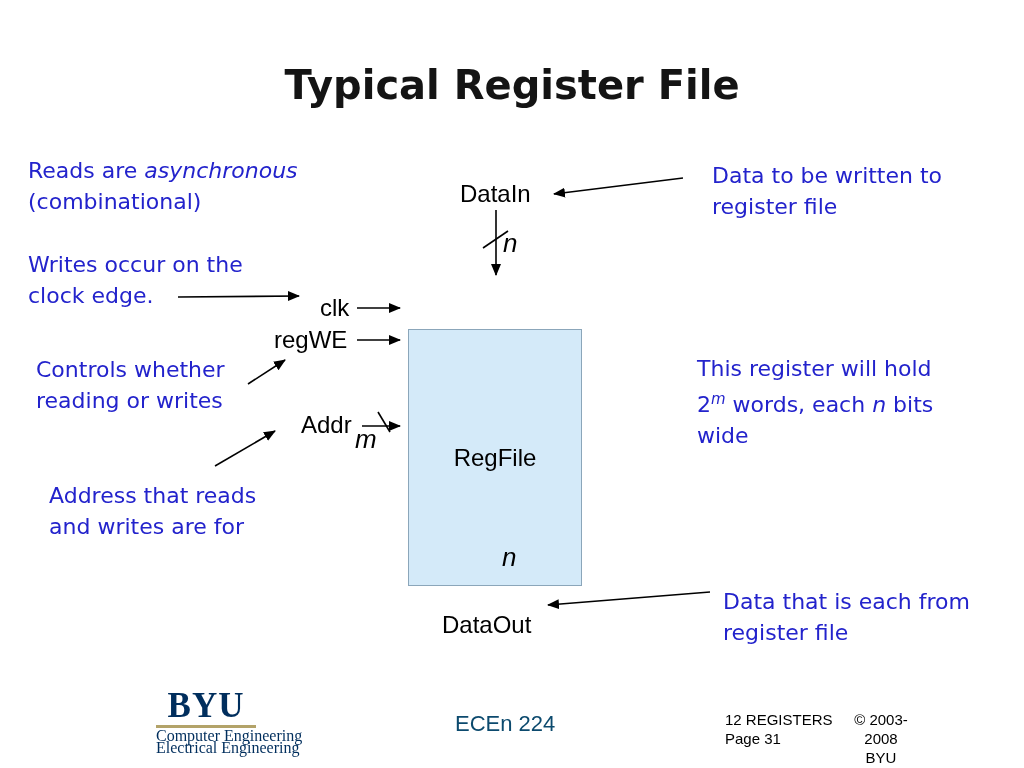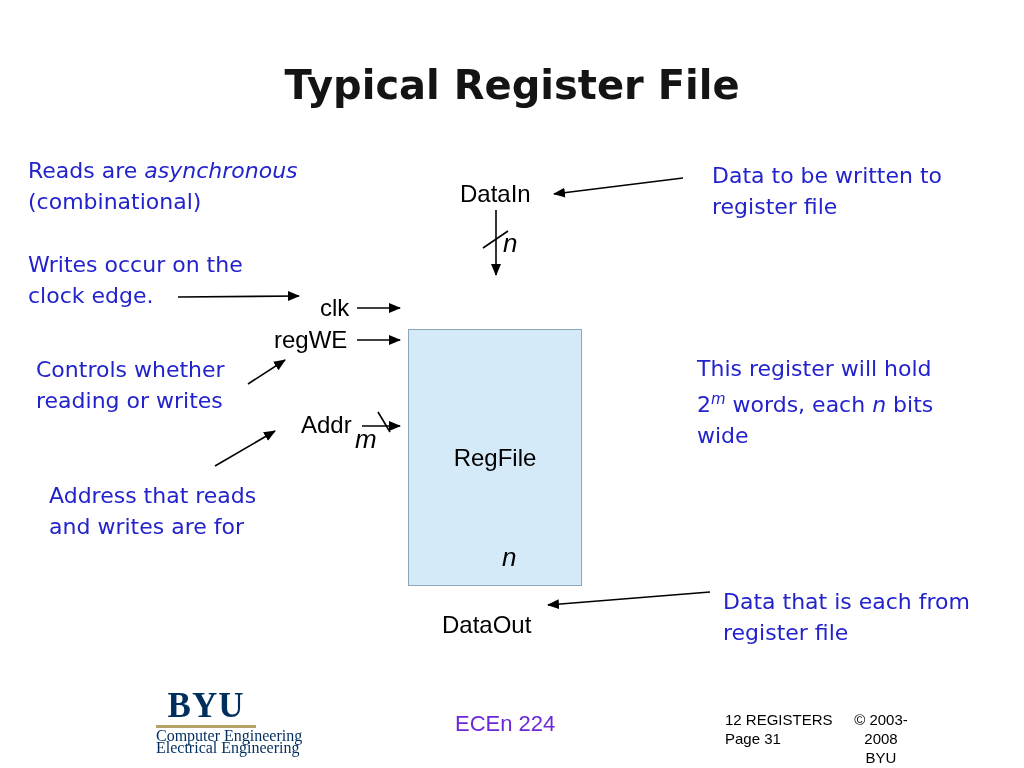--- a/index.html
+++ b/index.html
@@ -24,21 +24,21 @@
            background:var(--block-fill,#d4eaf9);
            border:1px solid var(--block-border,#8ba6ba);
            display:flex; align-items:center; justify-content:center;margin-top:48px; }
 
   .logo { left:156px; top:690px; width:100px; text-align:center;
           font-family:"Liberation Serif", serif; color:var(--byu-navy,#002e5d); }
   .logo .wordmark { font-size:35px; font-weight:700; letter-spacing:1px; line-height:32px; }
   .logo .rule { height:3px; background:var(--byu-tan,#b3a369); margin:3px 0 2px 0; }
   .logo .dept { font-size:16px; line-height:12px; white-space:nowrap; }
 
-  .course { left:455px; top:711px; font-size:22px; color:#6d28d9; }
+  .course { left:455px; top:711px; font-size:22px; color:#0c4a6e; }
   .meta { font-size:15px; line-height:19px; color:#000; }
   .chapter { left:725px; top:710px; }
   .copyright { left:839px; top:710px; width:84px; text-align:center; }
 
   svg line { stroke:#000; stroke-width:1.6; }
 </style>
 </head>
 <body>
 
 <div class="slide">

